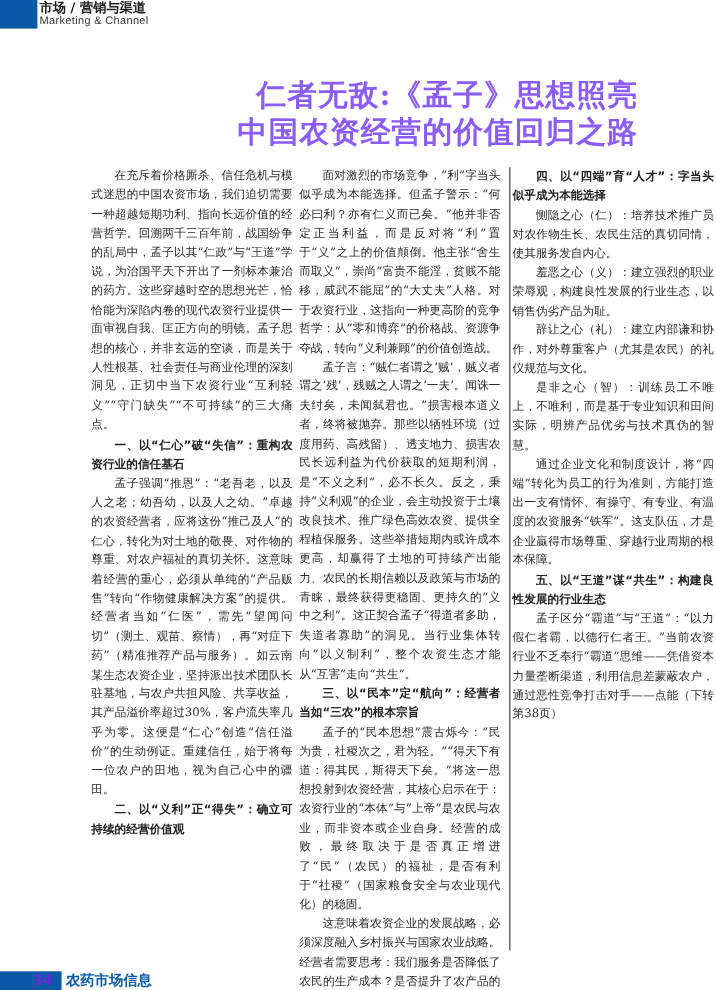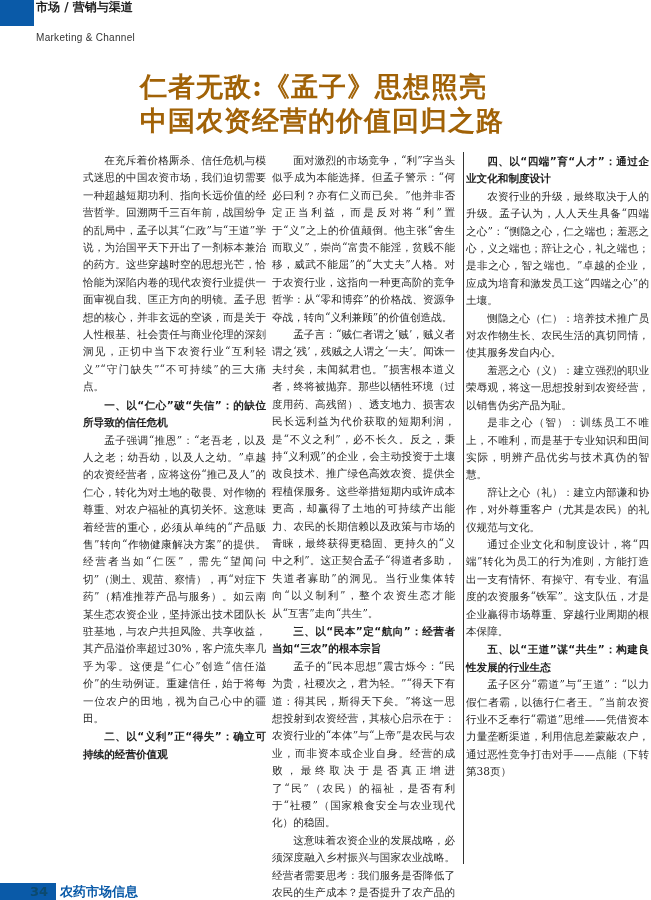--- a/index.html
+++ b/index.html
@@ -4,78 +4,77 @@
 <style>
   html, body { margin: 0; padding: 0; }
   body {
     width: 651px; height: 900px; overflow: hidden; background: #ffffff;
     position: relative; color: #1a1a1a;
     font-family: "DejaVu Serif", "Liberation Serif", serif;
   }
   .header-bar { position: absolute; left: 0; top: 0; width: 34px; height: 26px; background: #0a5aa8; }
   .header-text { position: absolute; left: 36px; top: 1px; }
   .section-cn { font-family: "DejaVu Sans", sans-serif; font-size: 12px; font-weight: bold; color: #222; line-height: 13px; }
-  .section-en { font-family: "Liberation Sans", sans-serif; font-size: 10px; color: #333; line-height: 12px; letter-spacing: 0.3px; margin-top: 18px; }
+  .section-en { font-family: "Liberation Sans", sans-serif; font-size: 10px; color: #333; line-height: 12px; letter-spacing: 0.3px; }
 
-  .title { position: absolute; left: 140px; top: 70px; width: 440px; text-align: left;
-    font-family: "DejaVu Serif", serif; font-weight: bold; color: #a16207; }
+  .title { position: absolute; left: 140px; top: 70px; width: 440px; text-align: right;
+    font-family: "DejaVu Serif", serif; font-weight: bold; color: #8b5cf6; }
   .title div { font-size: 27px; line-height: 34px; letter-spacing: 1px; }
 
   .col { position: absolute; top: 152px; font-size: 10.6px; line-height: 17.4px; text-align: justify; color: #2a2a2a; }
   .col1 { left: 83px; width: 183px; }
   .col2 { left: 272px; width: 183px; }
   .col3 { left: 466px; width: 183px; }
   .rule { position: absolute; top: 152px; width: 1px; background: #333; }
   .rule1 { left: 463px; height: 712px; }
   .col p { margin: 0; text-indent: 2em; }
   .col h3 { margin: 1px 0 0 0; font-family: "DejaVu Sans", sans-serif; font-size: 10.6px; font-weight: bold;
     line-height: 17.4px; text-indent: 2em; color: #222; }
 
   .footer { position: absolute; left: 0; top: 883px; width: 651px; height: 17px; }
   .footer-bar { position: absolute; left: 0; top: 0; width: 56px; height: 17px; background: #0a5aa8; }
   .page-num { position: absolute; left: 30px; top: 0; font-family: "DejaVu Sans", sans-serif; font-weight: bold;
-    font-size: 13px; color: #0c4a6e; line-height: 17px; }
+    font-size: 13px; color: #6d28d9; line-height: 17px; }
   .mag-name { position: absolute; left: 60px; top: 0; font-family: "DejaVu Serif", serif; font-weight: bold;
     font-size: 13px; color: #0a5aa8; line-height: 17px; }
 </style>
 </head>
 <body>
 
 <div class="header-bar"></div>
 <div class="header-text">
   <div class="section-cn">市场 / 营销与渠道</div>
   <div class="section-en">Marketing &amp; Channel</div>
 </div>
 
 <div class="title">
   <div>仁者无敌:《孟子》思想照亮</div>
   <div>中国农资经营的价值回归之路</div>
 </div>
 
 <div class="col col1">
     <p>在充斥着价格厮杀、信任危机与模式迷思的中国农资市场，我们迫切需要一种超越短期功利、指向长远价值的经营哲学。回溯两千三百年前，战国纷争的乱局中，孟子以其“仁政”与“王道”学说，为治国平天下开出了一剂标本兼治的药方。这些穿越时空的思想光芒，恰恰能为深陷内卷的现代农资行业提供一面审视自我、匡正方向的明镜。孟子思想的核心，并非玄远的空谈，而是关于人性根基、社会责任与商业伦理的深刻洞见，正切中当下农资行业“互利轻义”“守门缺失”“不可持续”的三大痛点。</p>
-    <h3>一、以“仁心”破“失信”：的缺位所导致的信任危机</h3>
+    <h3>一、以“仁心”破“失信”：重构农资行业的信任基石</h3>
     <p>孟子强调“推恩”：“老吾老，以及人之老；幼吾幼，以及人之幼。”卓越的农资经营者，应将这份“推己及人”的仁心，转化为对土地的敬畏、对作物的尊重、对农户福祉的真切关怀。这意味着经营的重心，必须从单纯的“产品贩售”转向“作物健康解决方案”的提供。经营者当如“仁医”，需先“望闻问切”（测土、观苗、察情），再“对症下药”（精准推荐产品与服务）。如云南某生态农资企业，坚持派出技术团队长驻基地，与农户共担风险、共享收益，其产品溢价率超过30%，客户流失率几乎为零。这便是“仁心”创造“信任溢价”的生动例证。重建信任，始于将每一位农户的田地，视为自己心中的疆田。</p>
     <h3>二、以“义利”正“得失”：确立可持续的经营价值观</h3>
   </div>
 <div class="col col2">
     <p>面对激烈的市场竞争，“利”字当头似乎成为本能选择。但孟子警示：“何必曰利？亦有仁义而已矣。”他并非否定正当利益，而是反对将“利”置于“义”之上的价值颠倒。他主张“舍生而取义”，崇尚“富贵不能淫，贫贱不能移，威武不能屈”的“大丈夫”人格。对于农资行业，这指向一种更高阶的竞争哲学：从“零和博弈”的价格战、资源争夺战，转向“义利兼顾”的价值创造战。</p>
     <p>孟子言：“贼仁者谓之‘贼’，贼义者谓之‘残’，残贼之人谓之‘一夫’。闻诛一夫纣矣，未闻弑君也。”损害根本道义者，终将被抛弃。那些以牺牲环境（过度用药、高残留）、透支地力、损害农民长远利益为代价获取的短期利润，是“不义之利”，必不长久。反之，秉持“义利观”的企业，会主动投资于土壤改良技术、推广绿色高效农资、提供全程植保服务。这些举措短期内或许成本更高，却赢得了土地的可持续产出能力、农民的长期信赖以及政策与市场的青睐，最终获得更稳固、更持久的“义中之利”。这正契合孟子“得道者多助，失道者寡助”的洞见。当行业集体转向“以义制利”，整个农资生态才能从“互害”走向“共生”。</p>
     <h3>三、以“民本”定“航向”：经营者当如“三农”的根本宗旨</h3>
     <p>孟子的“民本思想”震古烁今：“民为贵，社稷次之，君为轻。”“得天下有道：得其民，斯得天下矣。”将这一思想投射到农资经营，其核心启示在于：农资行业的“本体”与“上帝”是农民与农业，而非资本或企业自身。经营的成败，最终取决于是否真正增进了“民”（农民）的福祉，是否有利于“社稷”（国家粮食安全与农业现代化）的稳固。</p>
     <p>这意味着农资企业的发展战略，必须深度融入乡村振兴与国家农业战略。经营者需要思考：我们服务是否降低了农民的生产成本？是否提升了农产品的品质与收益？是否助力了农业面源污染</p>
   </div>
 <div class="rule rule1"></div>
 <div class="col col3">
-    <h3>四、以“四端”育“人才”：通过企业文化和制度设计</h3>
-    <p>农资行业的升级，最终取决于人的升级。孟子认为，人人天生具备“四端之心”：“恻隐之心，仁之端也；羞恶之心，义之端也；辞让之心，礼之端也；是非之心，智之端也。”卓越的企业，应成为培育和激发员工这“四端之心”的土壤。</p>
+    <h3>四、以“四端”育“人才”：字当头似乎成为本能选择</h3>
     <p>恻隐之心（仁）：培养技术推广员对农作物生长、农民生活的真切同情，使其服务发自内心。</p>
-    <p>羞恶之心（义）：建立强烈的职业荣辱观，将这一思想投射到农资经营，以销售伪劣产品为耻。</p>
+    <p>羞恶之心（义）：建立强烈的职业荣辱观，构建良性发展的行业生态，以销售伪劣产品为耻。</p>
+    <p>辞让之心（礼）：建立内部谦和协作，对外尊重客户（尤其是农民）的礼仪规范与文化。</p>
     <p>是非之心（智）：训练员工不唯上，不唯利，而是基于专业知识和田间实际，明辨产品优劣与技术真伪的智慧。</p>
-    <p>辞让之心（礼）：建立内部谦和协作，对外尊重客户（尤其是农民）的礼仪规范与文化。</p>
     <p>通过企业文化和制度设计，将“四端”转化为员工的行为准则，方能打造出一支有情怀、有操守、有专业、有温度的农资服务“铁军”。这支队伍，才是企业贏得市场尊重、穿越行业周期的根本保障。</p>
     <h3>五、以“王道”谋“共生”：构建良性发展的行业生态</h3>
     <p>孟子区分“霸道”与“王道”：“以力假仁者霸，以德行仁者王。”当前农资行业不乏奉行“霸道”思维——凭借资本力量垄断渠道，利用信息差蒙蔽农户，通过恶性竞争打击对手——点能（下转第38页）</p>
   </div>
 
 <div class="footer">
   <div class="footer-bar"></div>
   <span class="page-num">34</span>
   <span class="mag-name">农药市场信息</span>
 </div>

